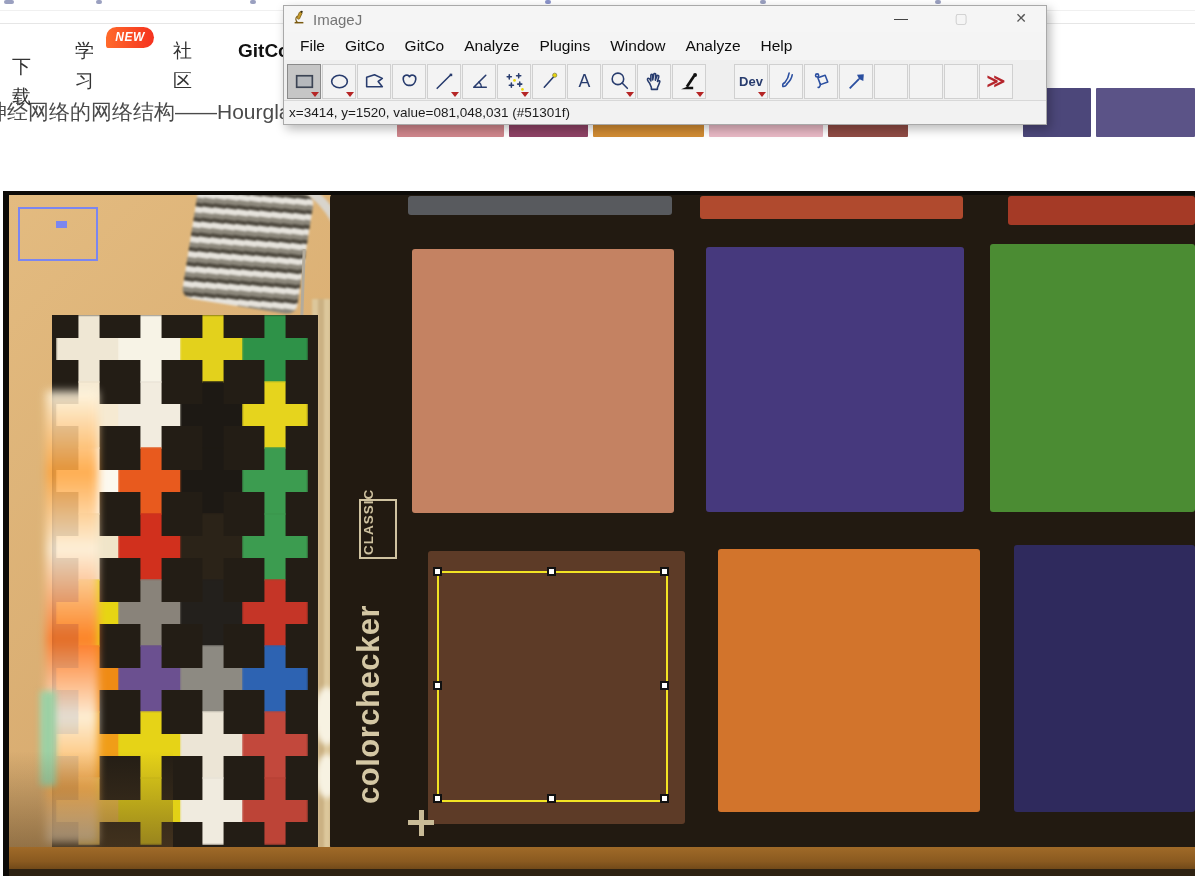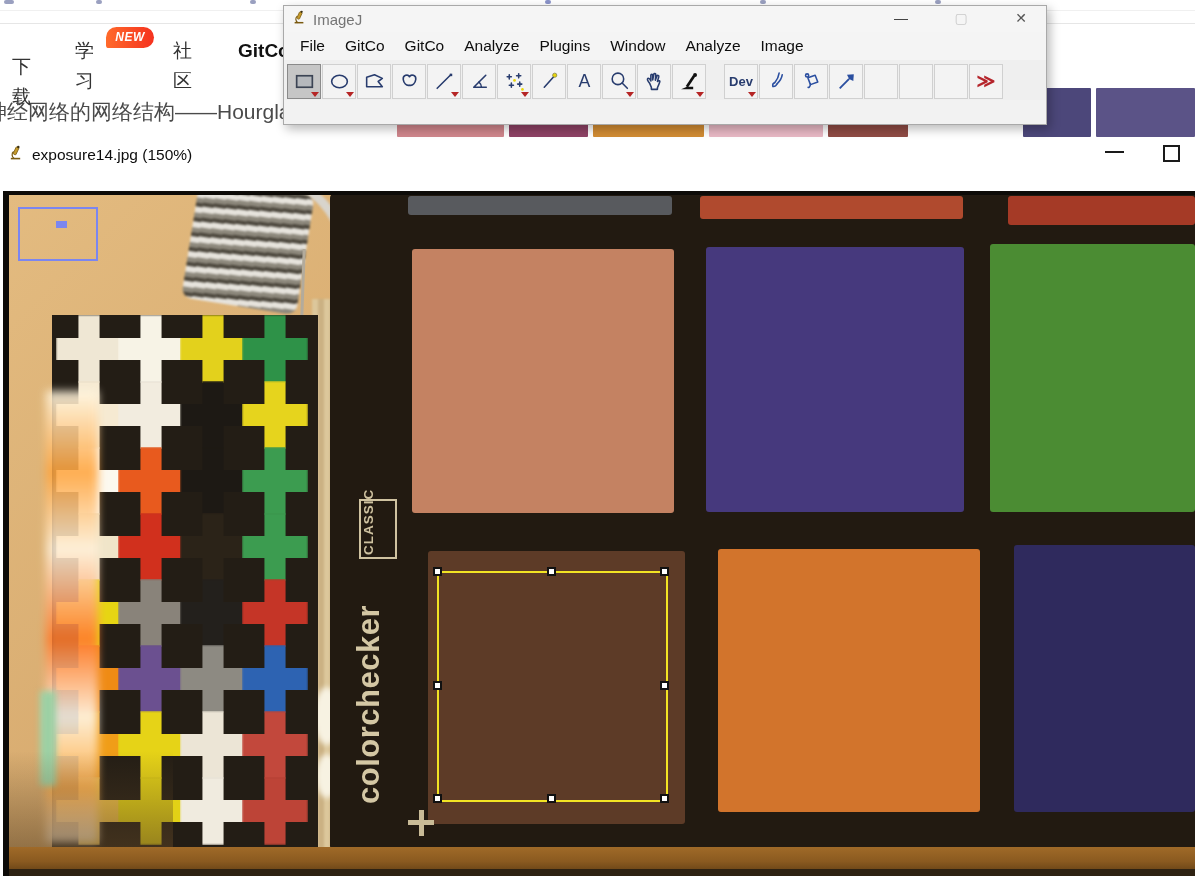--- a/index.html
+++ b/index.html
@@ -25,21 +25,21 @@
     border:1px solid #a9a9a9; box-shadow:3px 4px 10px rgba(0,0,0,.28); z-index:50; }
   .ij-titlebar { position:relative; height:26px; background:#f5f5f5; display:flex; align-items:center; padding-left:8px; }
   .ij-title { font-size:15px; color:#757575; margin-left:7px; }
   .win-ctl { position:absolute; top:0; height:26px; width:30px; text-align:center; line-height:24px; font-size:14px; color:#444; cursor:pointer; }
   .ij-menubar { display:flex; height:28px; background:#f4f4f4; padding-left:6px; align-items:center; }
   .menu-item { font-size:15.5px; color:#0d0d0d; padding:0 10px; line-height:28px; cursor:pointer; }
   .ij-toolbar { display:flex; height:40px; background:#efefef; padding:2px 0 0 3px; align-items:center; }
   .tool { position:relative; width:34px; height:35px; background:#f3f3f3; border:1px solid #d0d0d0; margin-right:1px;
     display:flex; align-items:center; justify-content:center; cursor:pointer; }
   .tool.selected { background:#c6c6c6; border:1px solid #8a8a8a; }
-  .tool.gap { margin-left:17px; }
+  .tool.gap { margin-left:27px; }
   .tool svg { display:block; }
   .dd { position:absolute; right:1px; bottom:1px; width:0; height:0; border-left:4px solid transparent; border-right:4px solid transparent; border-top:5px solid #b52525; }
   .dev-txt { font-size:13px; color:#283c6e; font-weight:bold; }
   .more-txt { font-size:18px; color:#b5252b; font-weight:bold; }
   .ij-status { height:24px; background:#f2f2f2; border-top:1px solid #d8d8d8; font-size:13.5px; color:#1c1c1c;
     line-height:23px; padding-left:5px; }
 
   
   .img-window { position:absolute; left:0; top:139px; width:1195px; height:737px; background:#fff; }
   .img-titlebar { position:relative; height:31px; display:flex; align-items:center; padding-left:8px; }
@@ -123,33 +123,20 @@
         <div class="swatch" style="left: 509px; width: 79px; background: rgb(142, 66, 101);"></div>
         <div class="swatch" style="left: 593px; width: 111px; background: rgb(210, 140, 51);"></div>
         <div class="swatch" style="left: 709px; width: 114px; background: rgb(233, 185, 197);"></div>
         <div class="swatch" style="left: 828px; width: 80px; background: rgb(143, 75, 68);"></div>
         <div class="swatch" style="left: 1023px; width: 68px; background: rgb(76, 71, 122);"></div>
         <div class="swatch" style="left: 1096px; width: 99px; background: rgb(91, 83, 135);"></div>
       </div>
   </div>
 
   <div class="img-window">
-    <div class="img-titlebar">
-      <span>
-        <svg width="15" height="17" viewBox="0 0 16 17">
-          <path d="M3 15 h10" stroke="#7a5a10" stroke-width="1.7" fill="none"></path>
-          <path d="M6.5 15 C4 13,3.5 9.5,6 7.5" stroke="#7a5a10" stroke-width="1.3" fill="none"></path>
-          <rect x="7" y="2.5" width="3.2" height="8.5" rx="1" transform="rotate(25 8.6 6.7)" fill="#c59a2a" stroke="#7a5a10" stroke-width="0.8"></rect>
-          <circle cx="11" cy="2.6" r="1.3" fill="#3a2f10"></circle>
-        </svg>
-      </span>
-      <span class="img-title">exposure14.jpg (150%)</span>
-      <div class="img-min" title="minimize"></div>
-      <div class="img-max" title="maximize"></div>
-    </div>
 
     <div class="photo">
       <div class="wall"></div>
       <div class="blue-rect"></div>
       <div class="blue-dot"></div>
 
       <div class="band-main"></div>
       <div class="band-arc"></div>
       <div class="band-wire"></div>
 
@@ -248,21 +235,21 @@
       <div class="win-ctl" style="right:10px;color:#555;">✕</div>
     </div>
     <div class="ij-menubar">
         <div class="menu-item">File</div>
         <div class="menu-item">GitCo</div>
         <div class="menu-item">GitCo</div>
         <div class="menu-item">Analyze</div>
         <div class="menu-item">Plugins</div>
         <div class="menu-item">Window</div>
         <div class="menu-item">Analyze</div>
-        <div class="menu-item">Image</div>
+        <div class="menu-item">Help</div>
       </div>
     <div class="ij-toolbar">
         <div class="tool selected">
           <span>
             <svg width="23" height="23" viewBox="0 0 22 22">
               <rect x="3.5" y="5.5" width="15" height="11" fill="#a8adb5" fill-opacity="0.55" stroke="#3c4454" stroke-width="1.6"></rect>
             </svg>
           </span>
           <div class="dd"></div>
         </div>
@@ -385,15 +372,16 @@
             </svg>
           </span>
         </div>
         <div class="tool"></div>
         <div class="tool"></div>
         <div class="tool"></div>
         <div class="tool">
           <span class="more-txt">≫</span>
         </div>
       </div>
+    <div class="ij-status">x=3414, y=1520, value=081,048,031 (#51301f)</div>
   </div>
 
 </div>
 
 </body></html>

